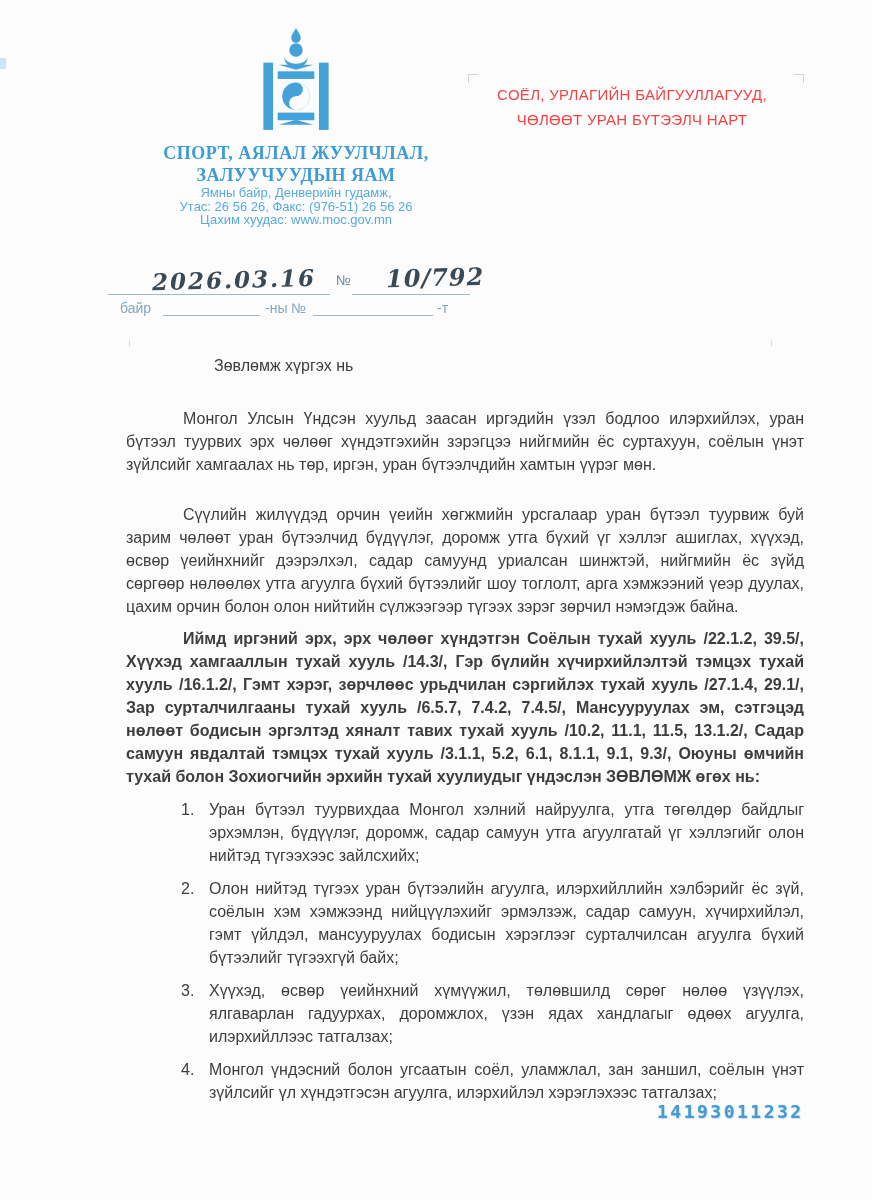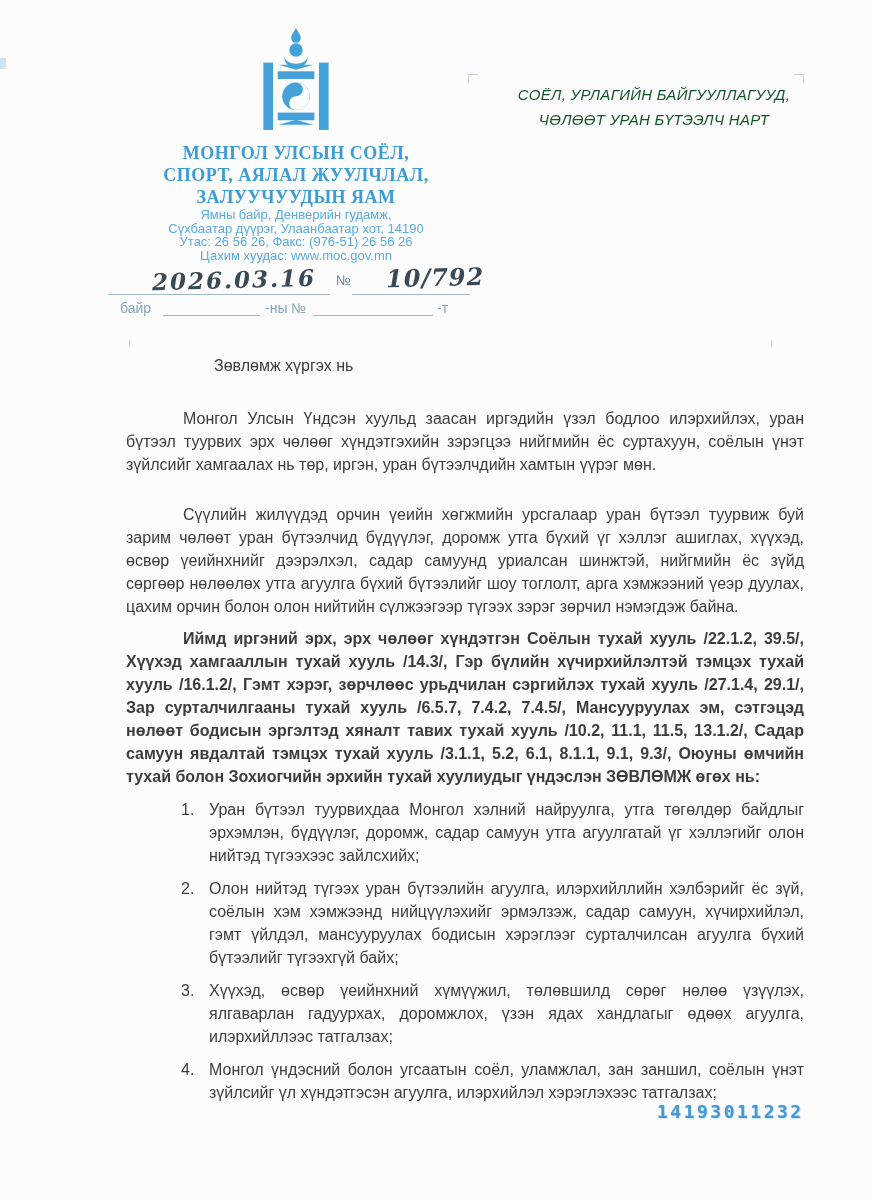--- a/index.html
+++ b/index.html
@@ -12,22 +12,22 @@
   .page{position:absolute;inset:0;}
 
   
   .letterhead{position:absolute;left:88px;top:28px;width:416px;text-align:center;color:#3d9bd5;}
   .emblem{display:inline-block;margin-bottom:4px;}
   .ministry{font-family:"Liberation Serif",serif;font-weight:bold;font-size:18px;
     line-height:22px;letter-spacing:.5px;color:#3d9bd5;}
   .addr{font-size:13px;line-height:13.5px;color:#58abdf;}
 
   
-  .recipient{position:absolute;left:484px;top:82px;width:340px;text-align:center;
-    font-size:15px;line-height:25px;letter-spacing:.3px;color:#14532d;font-style:italic;}
+  .recipient{position:absolute;left:462px;top:82px;width:340px;text-align:center;
+    font-size:15px;line-height:25px;letter-spacing:.3px;color:#ef4444;}
   .crop-mark{position:absolute;width:9px;height:8px;opacity:.55;}
   .crop-tl{left:468px;top:74px;border-left:1.5px solid #aab6be;border-top:1.5px solid #aab6be;}
   .crop-tr{left:794px;top:74px;border-right:1.5px solid #aab6be;border-top:1.5px solid #aab6be;}
 
   
   .refarea{position:absolute;left:0;top:262px;width:520px;height:62px;font-size:14px;color:#84a7bf;}
   .hand{font-family:"DejaVu Serif",serif;font-style:italic;font-weight:bold;
     color:#394a56;transform:rotate(-1.5deg);}
   .hw-date{position:absolute;left:152px;top:4px;font-size:23px;letter-spacing:2px;}
   .hw-no{position:absolute;left:386px;top:1px;font-size:24px;letter-spacing:1px;}
@@ -83,27 +83,25 @@
           <circle cx="39" cy="67" r="13.5"></circle>
           <path fill="#fcfcfd" d="M39 53.5a13.5 13.5 0 0 1 0 27 6.75 6.75 0 0 1 0-13.5 6.75 6.75 0 0 0 0-13.5z"></path>
           <circle cx="39" cy="60.25" r="2.1" fill="#45a2d9"></circle>
           <circle cx="39" cy="73.75" r="2.1" fill="#fcfcfd"></circle>
           <rect x="21" y="83" width="36" height="7.5"></rect>
           <path d="M22 98l17-5 17 5z" transform="translate(0,-3)"></path>
         </g>
       </svg>
     </span>
     <div class="ministry">
-      <div>МОНГОЛ УЛСЫН СОЁЛ,</div>
       <div>СПОРТ, АЯЛАЛ ЖУУЛЧЛАЛ,</div>
       <div>ЗАЛУУЧУУДЫН ЯАМ</div>
     </div>
     <div class="addr">
       <div>Ямны байр, Денверийн гудамж,</div>
-      <div>Сүхбаатар дүүрэг, Улаанбаатар хот, 14190</div>
       <div>Утас: 26 56 26, Факс: (976-51) 26 56 26</div>
       <div>Цахим хуудас: www.moc.gov.mn</div>
     </div>
   </div>
 
   <div class="crop-mark crop-tl"></div>
   <div class="crop-mark crop-tr"></div>
   <div class="recipient">
     <div>СОЁЛ, УРЛАГИЙН БАЙГУУЛЛАГУУД,</div>
     <div>ЧӨЛӨӨТ УРАН БҮТЭЭЛЧ НАРТ</div>

